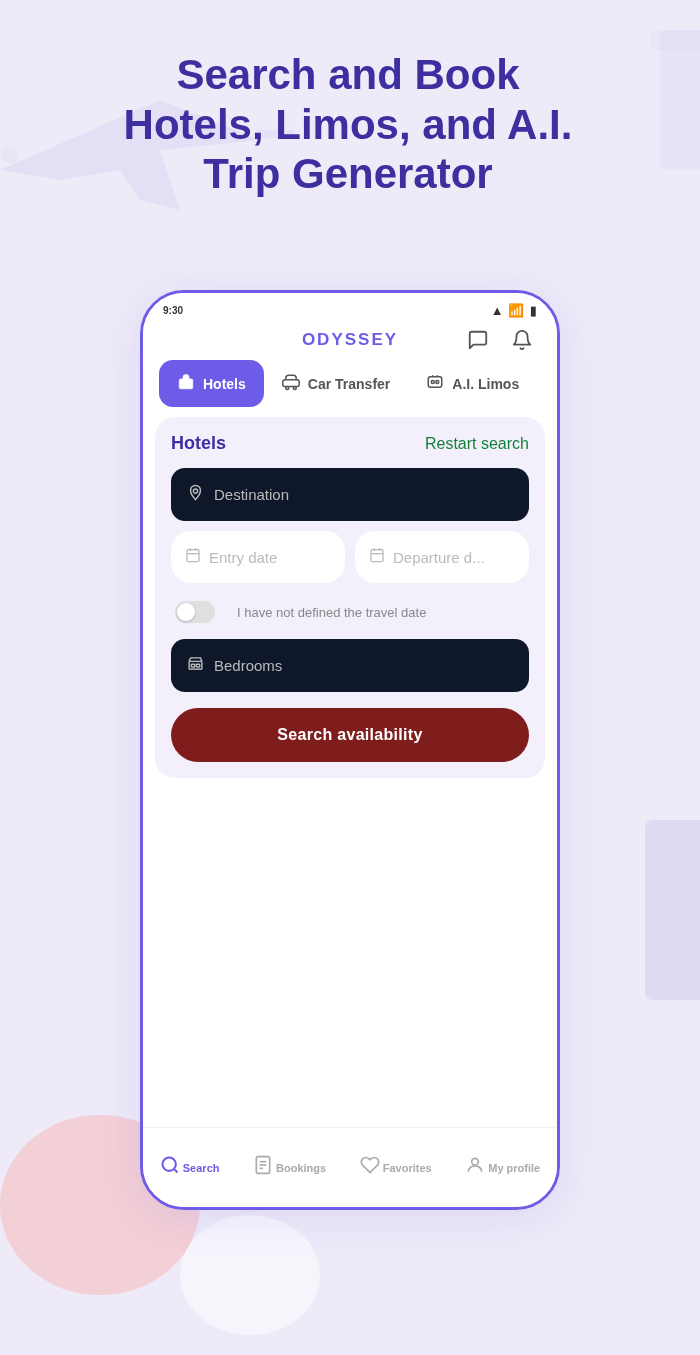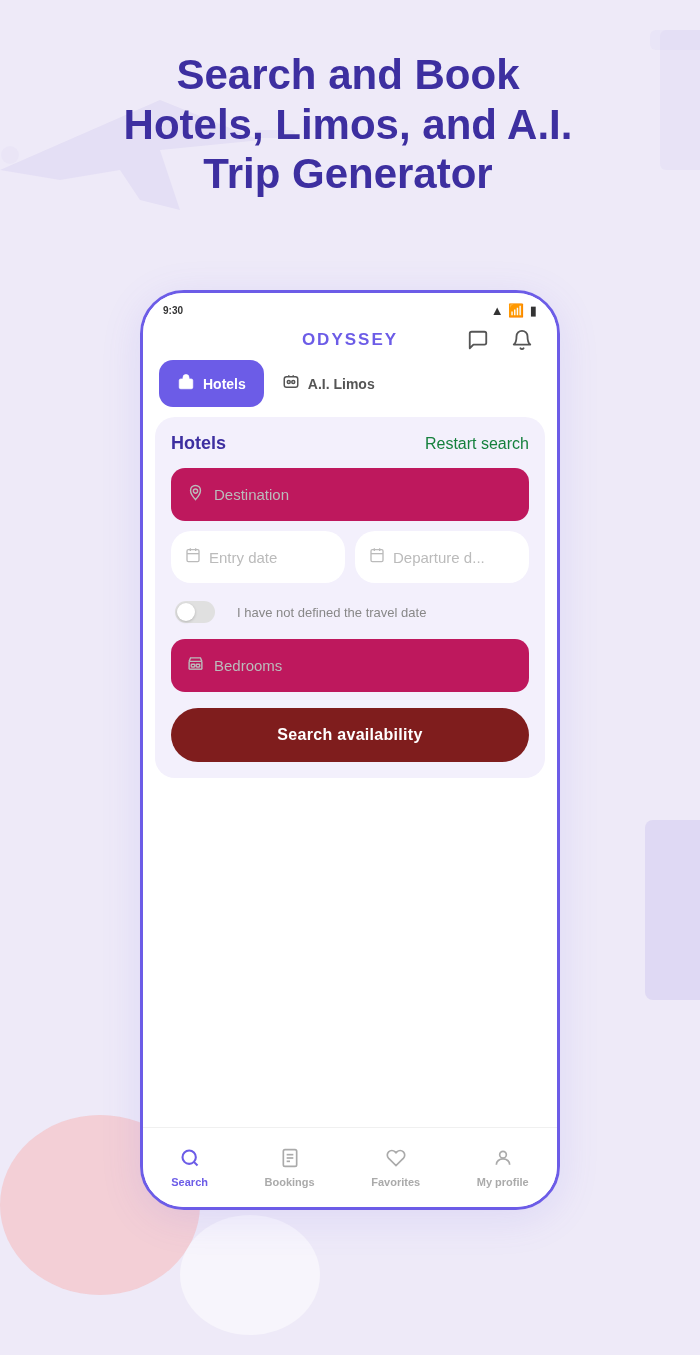--- a/index.html
+++ b/index.html
@@ -210,21 +210,21 @@
       color: #3d2fa0;
     }
 
     .restart-link {
       font-size: 16px;
       color: #15803d;
     }
 
     
     .form-field {
-      background: #be185d;
+      background: #0f172a;
       border-radius: 14px;
       padding: 16px 16px;
       margin-bottom: 10px;
       display: flex;
       align-items: center;
       gap: 10px;
     }
 
     .field-icon {
       color: #a0a0b0;
@@ -315,21 +315,21 @@
       height: 80px;
       background: #fff;
       display: flex;
       align-items: center;
       justify-content: space-around;
       border-top: 1px solid #f0f0f0;
     }
 
     .bottom-nav-item {
       display: flex;
-      flex-direction: column;
+      flex-direction: row;
       align-items: center;
       gap: 3px;
       cursor: pointer;
       border: none;
       background: none;
       padding: 4px 10px;
     }
 
     .bottom-nav-icon {
       font-size: 20px;
@@ -405,20 +405,31 @@
   <div class="tabs-row">
     <button class="tab active">
       <span>
         <svg width="18" height="18" viewBox="0 0 24 24" fill="white" stroke="white" stroke-width="1">
           <rect x="3" y="8" width="18" height="13" rx="2"></rect>
           <path d="M8 8V6a4 4 0 0 1 8 0v2"></path>
           <rect x="10" y="14" width="4" height="5" rx="1"></rect>
         </svg>
       </span>
       <span>Hotels</span>
+    </button>
+    <button class="tab inactive">
+      <span>
+        <svg width="18" height="18" viewBox="0 0 24 24" fill="none" stroke="#555" stroke-width="2">
+          <rect x="1" y="9" width="22" height="9" rx="3"></rect>
+          <circle cx="7" cy="20" r="2"></circle>
+          <circle cx="17" cy="20" r="2"></circle>
+          <path d="M5 9V7a4 4 0 0 1 4-4h6a4 4 0 0 1 4 4v2"></path>
+        </svg>
+      </span>
+      <span>Car Transfer</span>
     </button>
     <button class="tab inactive">
       <span>
         <svg width="18" height="18" viewBox="0 0 24 24" fill="none" stroke="#555" stroke-width="2">
           <rect x="3" y="5" width="18" height="14" rx="3"></rect>
           <circle cx="9" cy="12" r="2"></circle>
           <circle cx="15" cy="12" r="2"></circle>
           <path d="M9 5V3M15 5V3"></path>
         </svg>
       </span>

